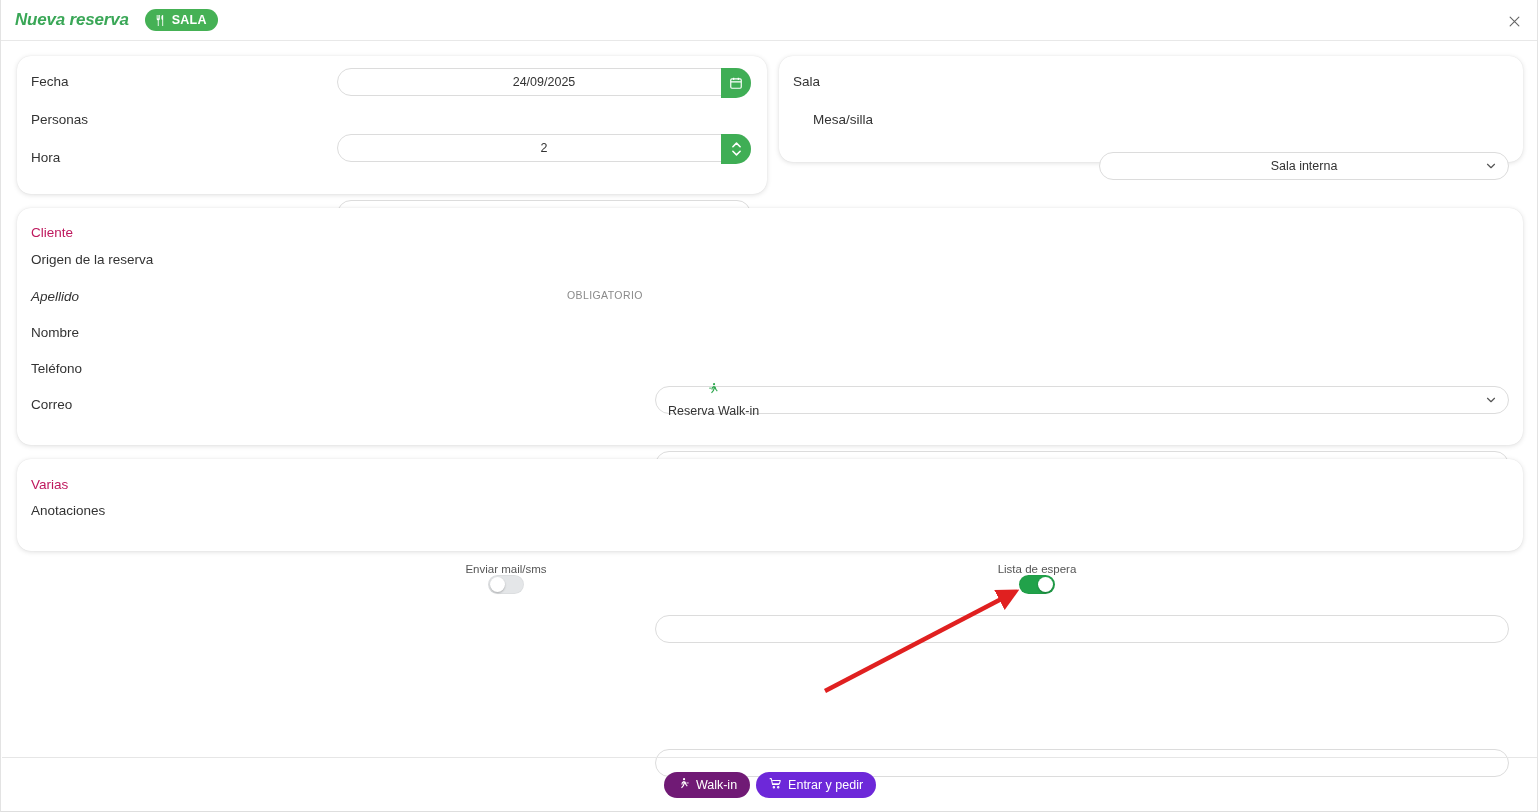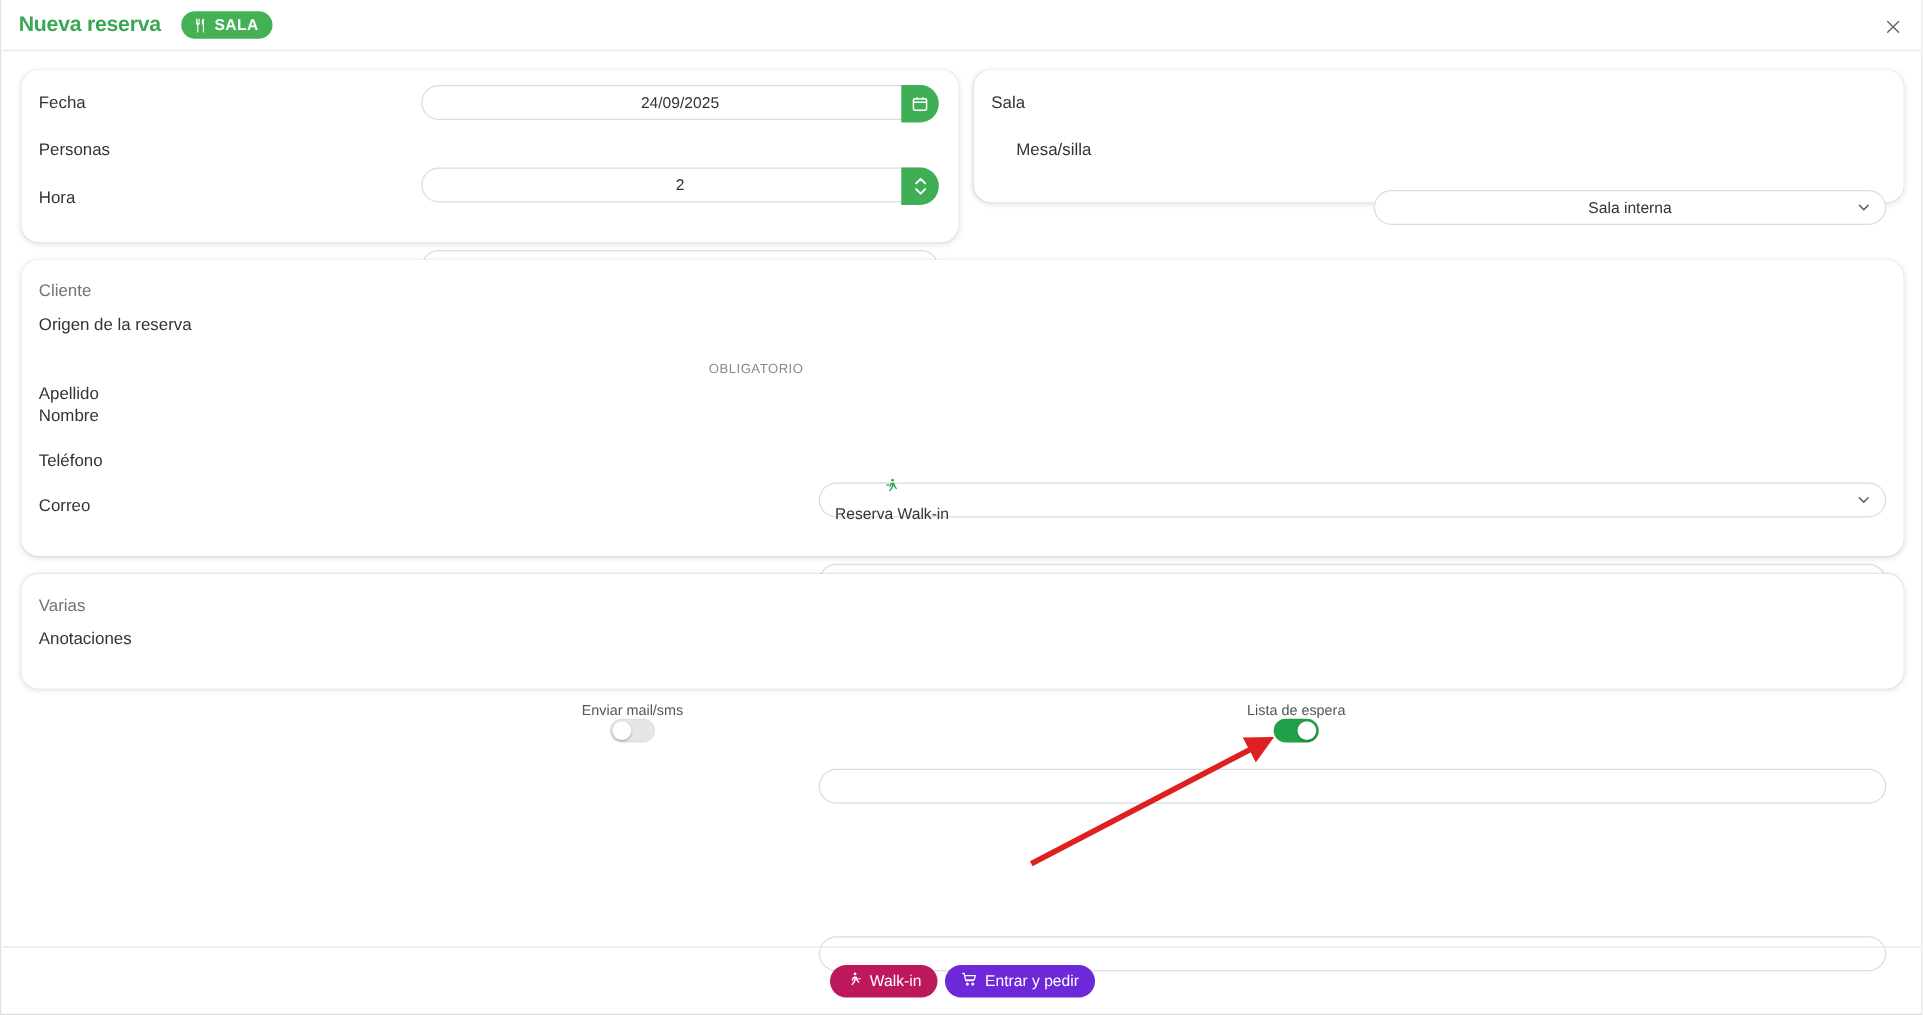--- a/index.html
+++ b/index.html
@@ -25,20 +25,21 @@
     position: absolute; left: 0; top: 0;
     width: 1538px; height: 41px;
     display: flex; align-items: center;
     padding-left: 14px;
     background: #fff;
     border-bottom: 1px solid #e8e8e8;
   }
   .title {
     font-size: 17px; font-weight: bold; color: #3aa757;
     letter-spacing: -0.2px;
+    font-style: italic;
   }
   .sala-badge {
     margin-left: 16px;
     background: #45b155;
     color: #fff;
     border-radius: 11px;
     height: 22px;
     padding: 0 11px 0 9px;
     display: flex; align-items: center; gap: 5px;
     font-size: 12.5px; font-weight: bold;
@@ -64,21 +65,21 @@
   #card-client   { left: 16px; top: 208px; width: 1506px; height: 237px; }
   #card-misc     { left: 16px; top: 459px; width: 1506px; height: 92px; }
 
   .row { position: absolute; display: flex; align-items: center; }
   .lbl {
     font-size: 13.5px; color: #333;
     white-space: nowrap;
   }
   .section-title {
     position: absolute;
-    font-size: 13.5px; color: #737373;
+    font-size: 13.5px; color: #be185d;
   }
 
   
   .pill {
     background: #fff;
     border: 1px solid #dcdcdc;
     border-radius: 999px;
     height: 28px;
     display: flex; align-items: center;
     position: relative;
@@ -133,21 +134,21 @@
   .clear-x {
     position: absolute; right: 31px; top: 50%;
     transform: translateY(-50%);
     color: #e53935; font-size: 15px; line-height: 1;
     cursor: pointer; font-weight: 500;
   }
 
   
   #sec-cliente { left: 30px; top: 225px; }
   #lbl-origen  { left: 30px; top: 252px; }
-  #lbl-apellido{ left: 30px; top: 307px; }
+  #lbl-apellido{ left: 30px; top: 289px; font-style: italic; }
   #lbl-nombre  { left: 30px; top: 325px; }
   #lbl-telefono{ left: 30px; top: 361px; }
   #lbl-correo  { left: 30px; top: 397px; }
 
   #fld-origen  { left: 654px; top: 246px; width: 854px; }
   #fld-apellido{ left: 654px; top: 283px; width: 854px; }
   #fld-nombre  { left: 654px; top: 319px; width: 854px; }
   #fld-correo  { left: 654px; top: 391px; width: 854px; }
 
   .obligatorio {
@@ -226,21 +227,21 @@
     gap: 6px;
   }
   .btn {
     height: 26px; border-radius: 999px;
     display: flex; align-items: center; gap: 6px;
     padding: 0 13px;
     color: #fff; font-size: 12.5px;
     cursor: pointer; border: none;
     font-family: "Liberation Sans", sans-serif;
   }
-  .btn-walkin { background: #be185d; }
+  .btn-walkin { background: #701a75; }
   .btn-order  { background: #6d28d9; }
 
   
   .anno { position: absolute; left: 0; top: 0; width: 1538px; height: 812px; pointer-events: none; }
 </style>
 </head>
 <body>
 
 <div class="page">
 

